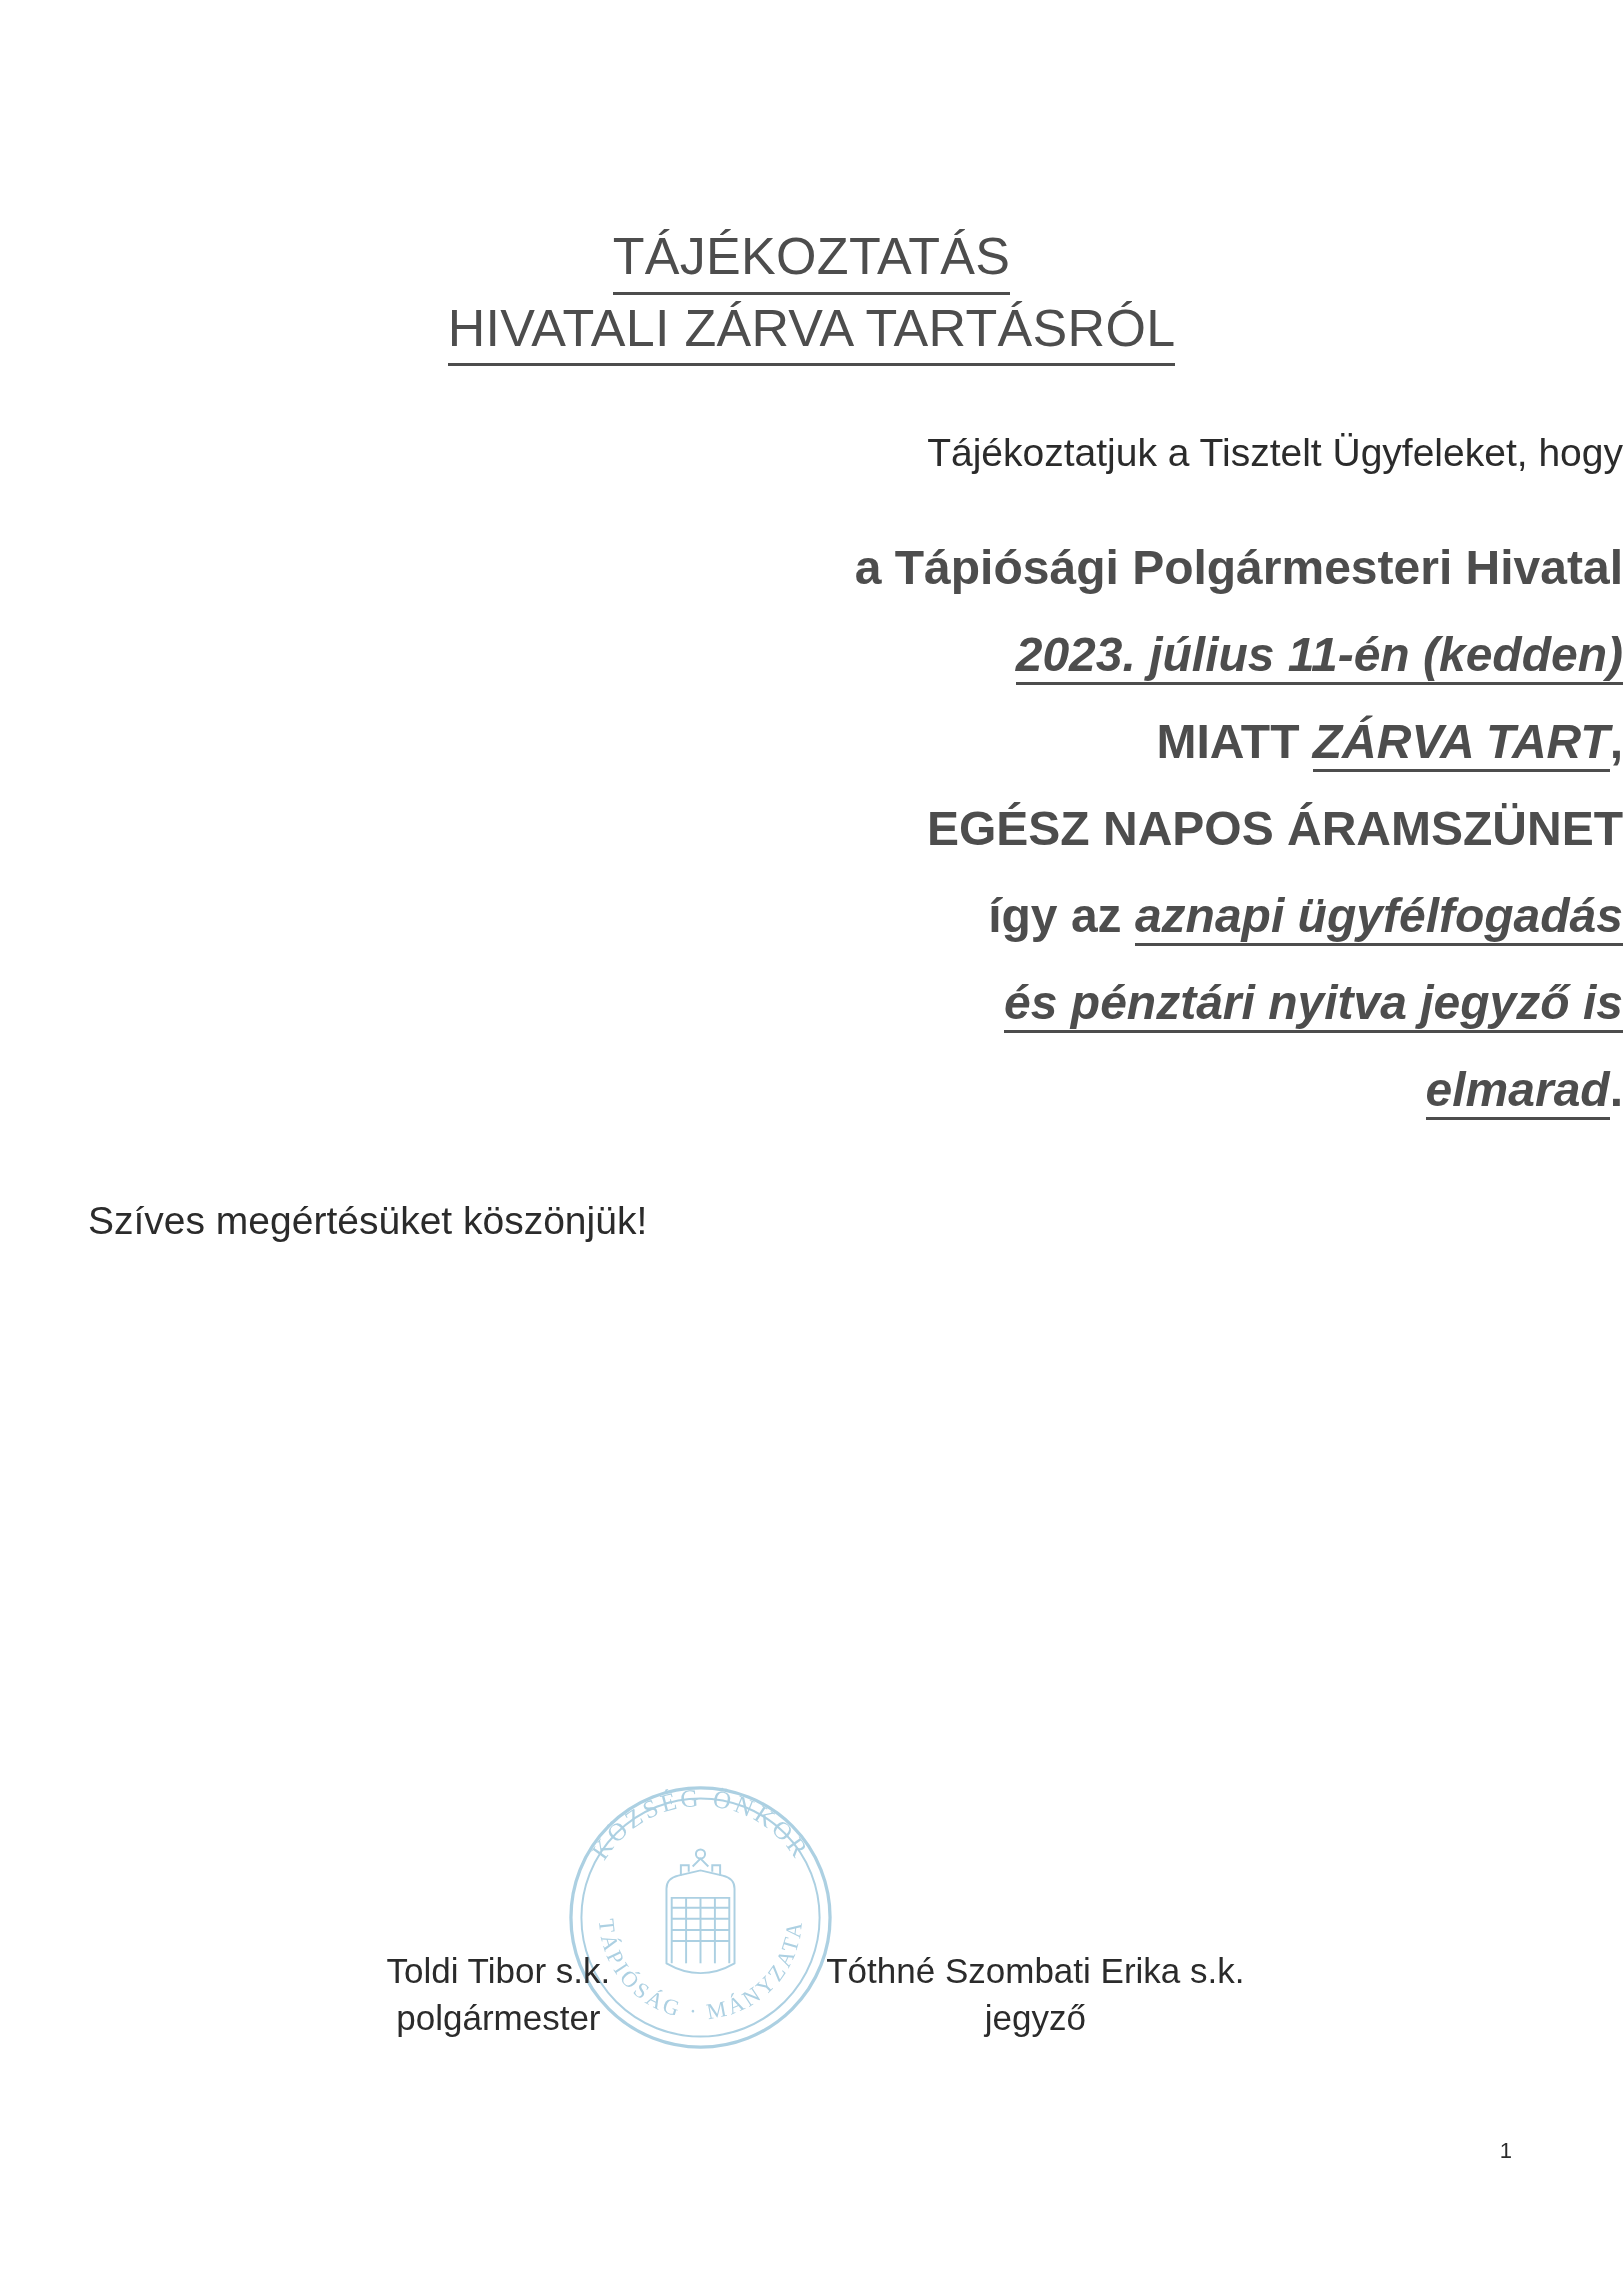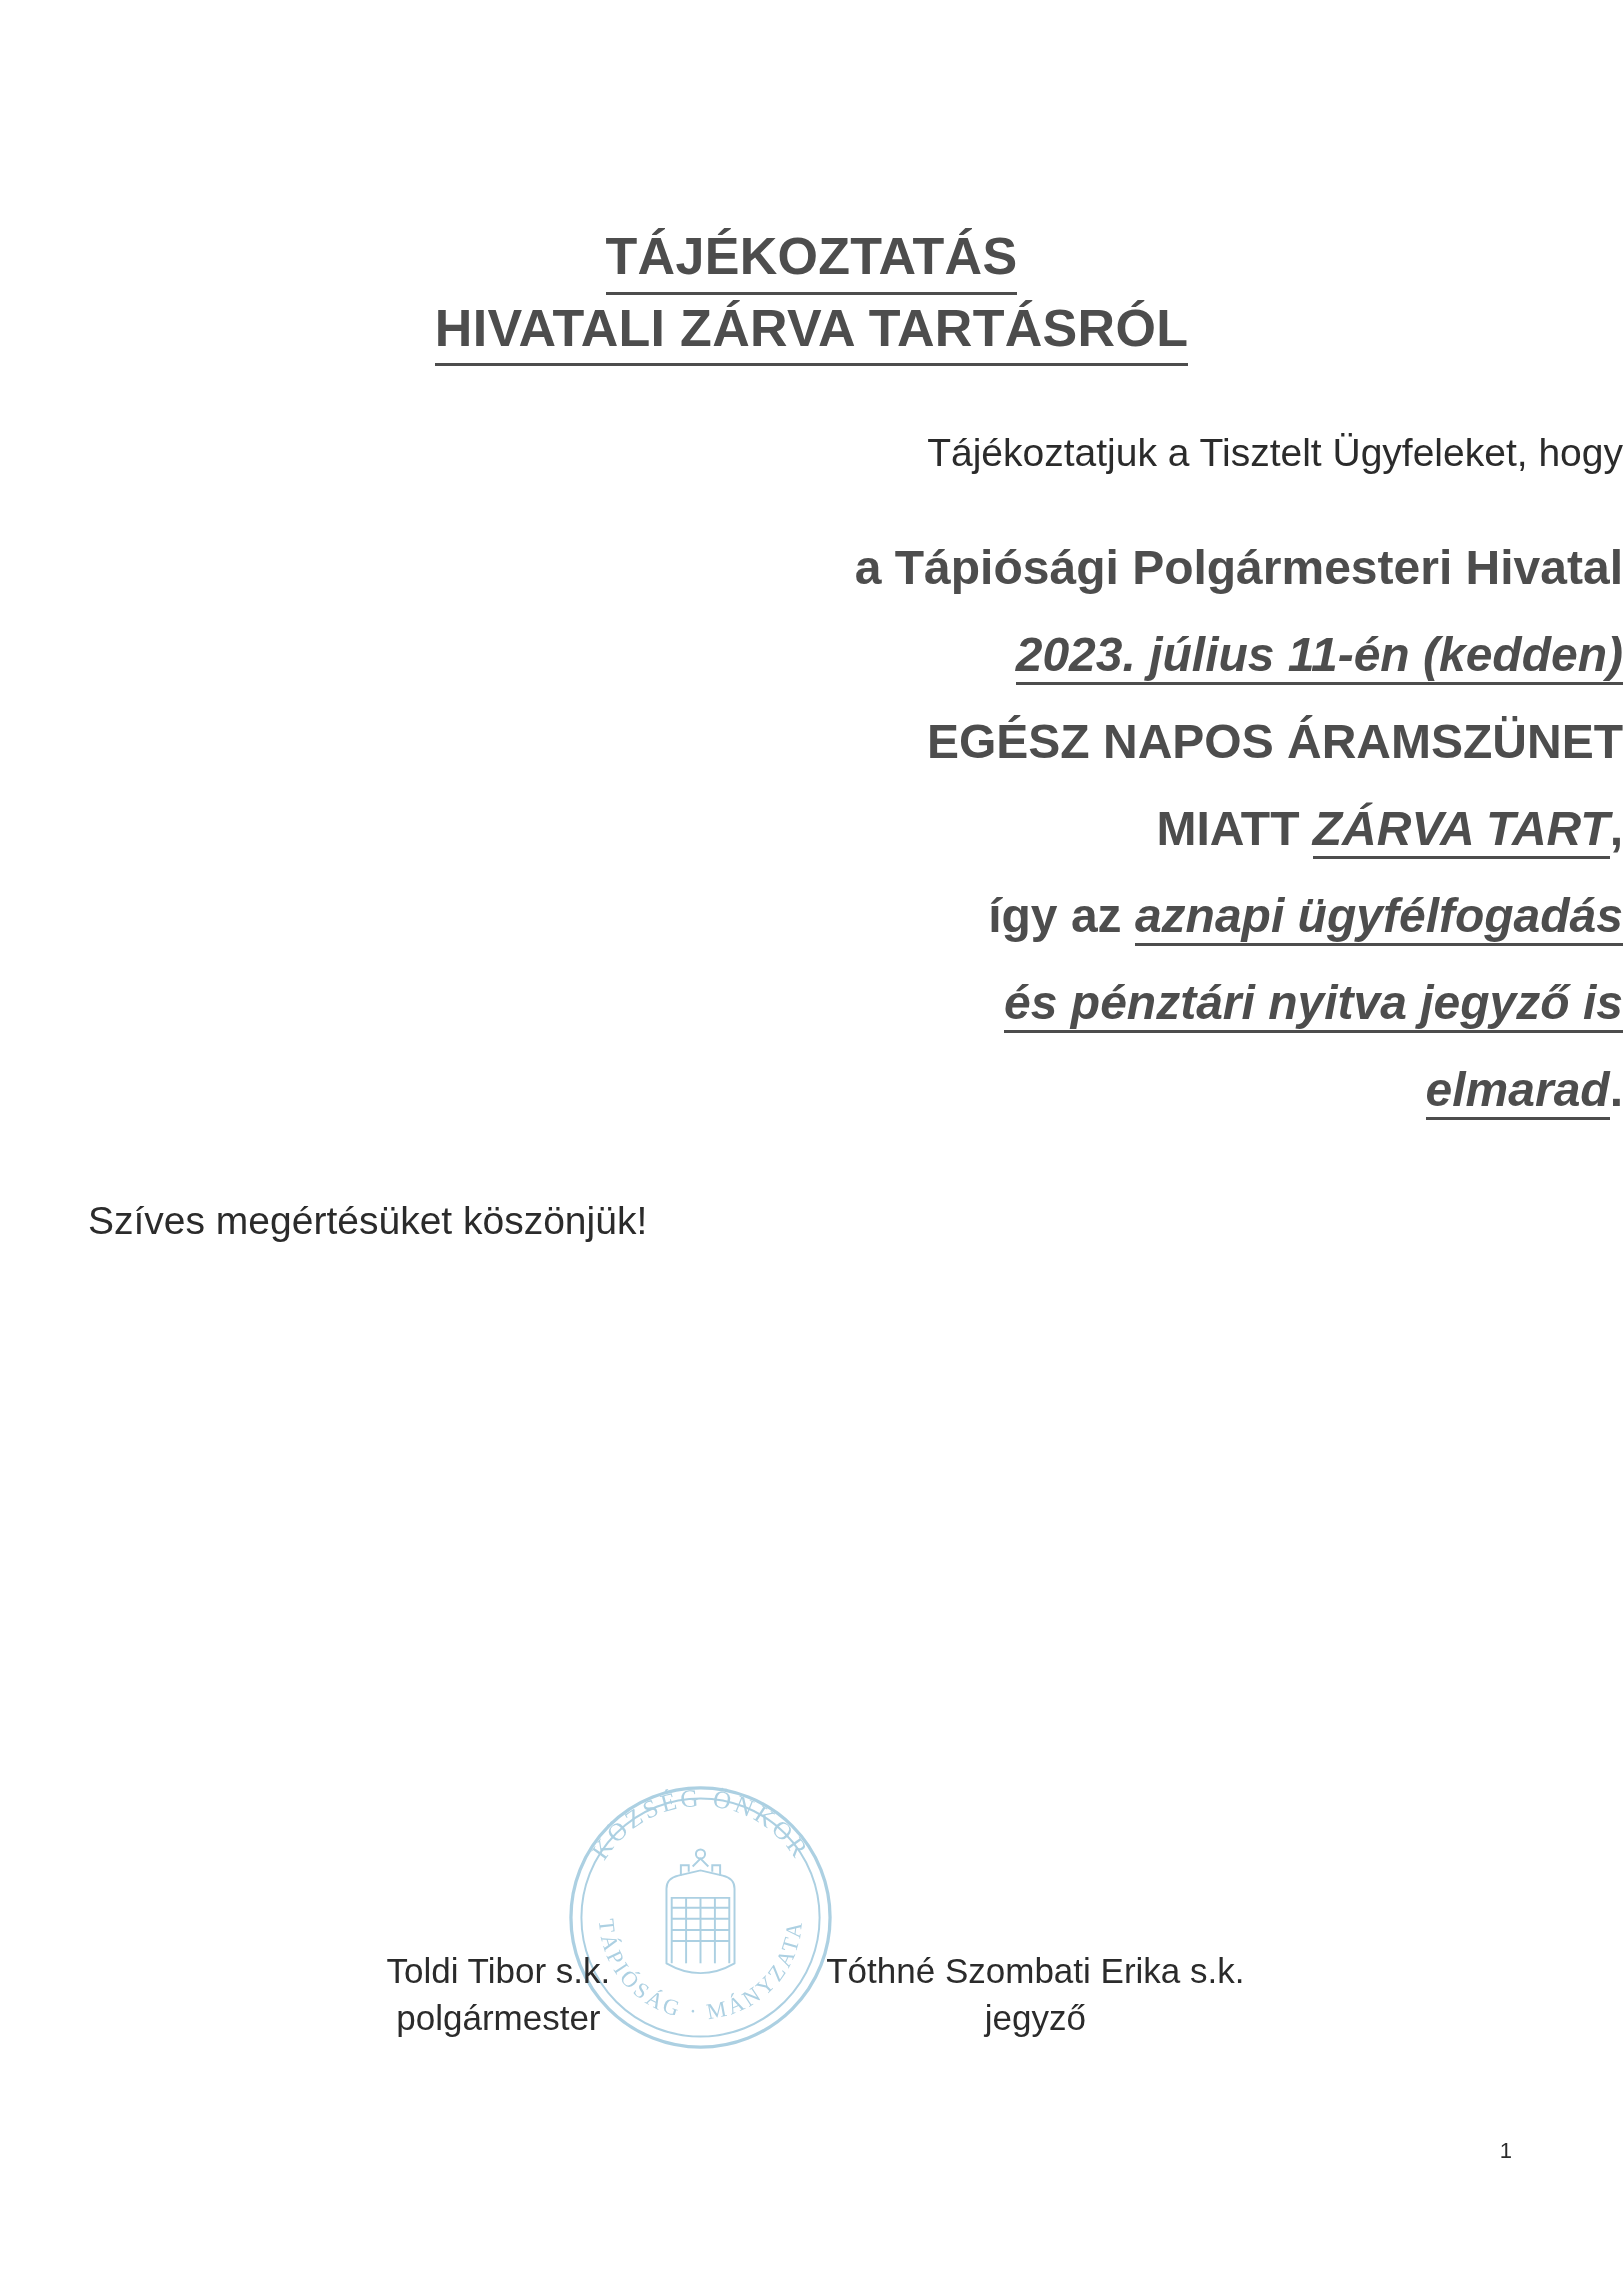--- a/index.html
+++ b/index.html
@@ -18,21 +18,21 @@
     overflow: hidden;
     box-sizing: border-box;
   }
 
   
   .doc-title {
     margin: 0;
     padding-top: 223px;
     text-align: center;
     color: #4d4d4d;
-    font-weight: bold;
+    font-weight: normal;
     font-size: 52px;
     line-height: 1.28;
     letter-spacing: 0.3px;
   }
   .doc-title .tline {
     display: inline-block;
     border-bottom: 3.3px solid #4d4d4d;
     padding-bottom: 2px;
   }
 
@@ -134,25 +134,25 @@
 
     <div class="body-line">
       <span>a Tápiósági Polgármesteri Hivatal</span>
     </div>
 
     <div class="body-line">
       <span class="u">2023. július 11-én (kedden)</span>
     </div>
 
     <div class="body-line">
+      <span>MIATT </span><span class="u">ZÁRVA TART</span><span>,</span>
+    </div>
+
+    <div class="body-line">
       <span>EGÉSZ NAPOS ÁRAMSZÜNET</span>
-    </div>
-
-    <div class="body-line">
-      <span>MIATT </span><span class="u">ZÁRVA TART</span><span>,</span>
     </div>
 
     <div class="body-line">
       <span>így az </span><span class="u">aznapi ügyfélfogadás</span>
     </div>
 
     <div class="body-line">
       <span class="u">és pénztári nyitva jegyző is</span>
     </div>
 

